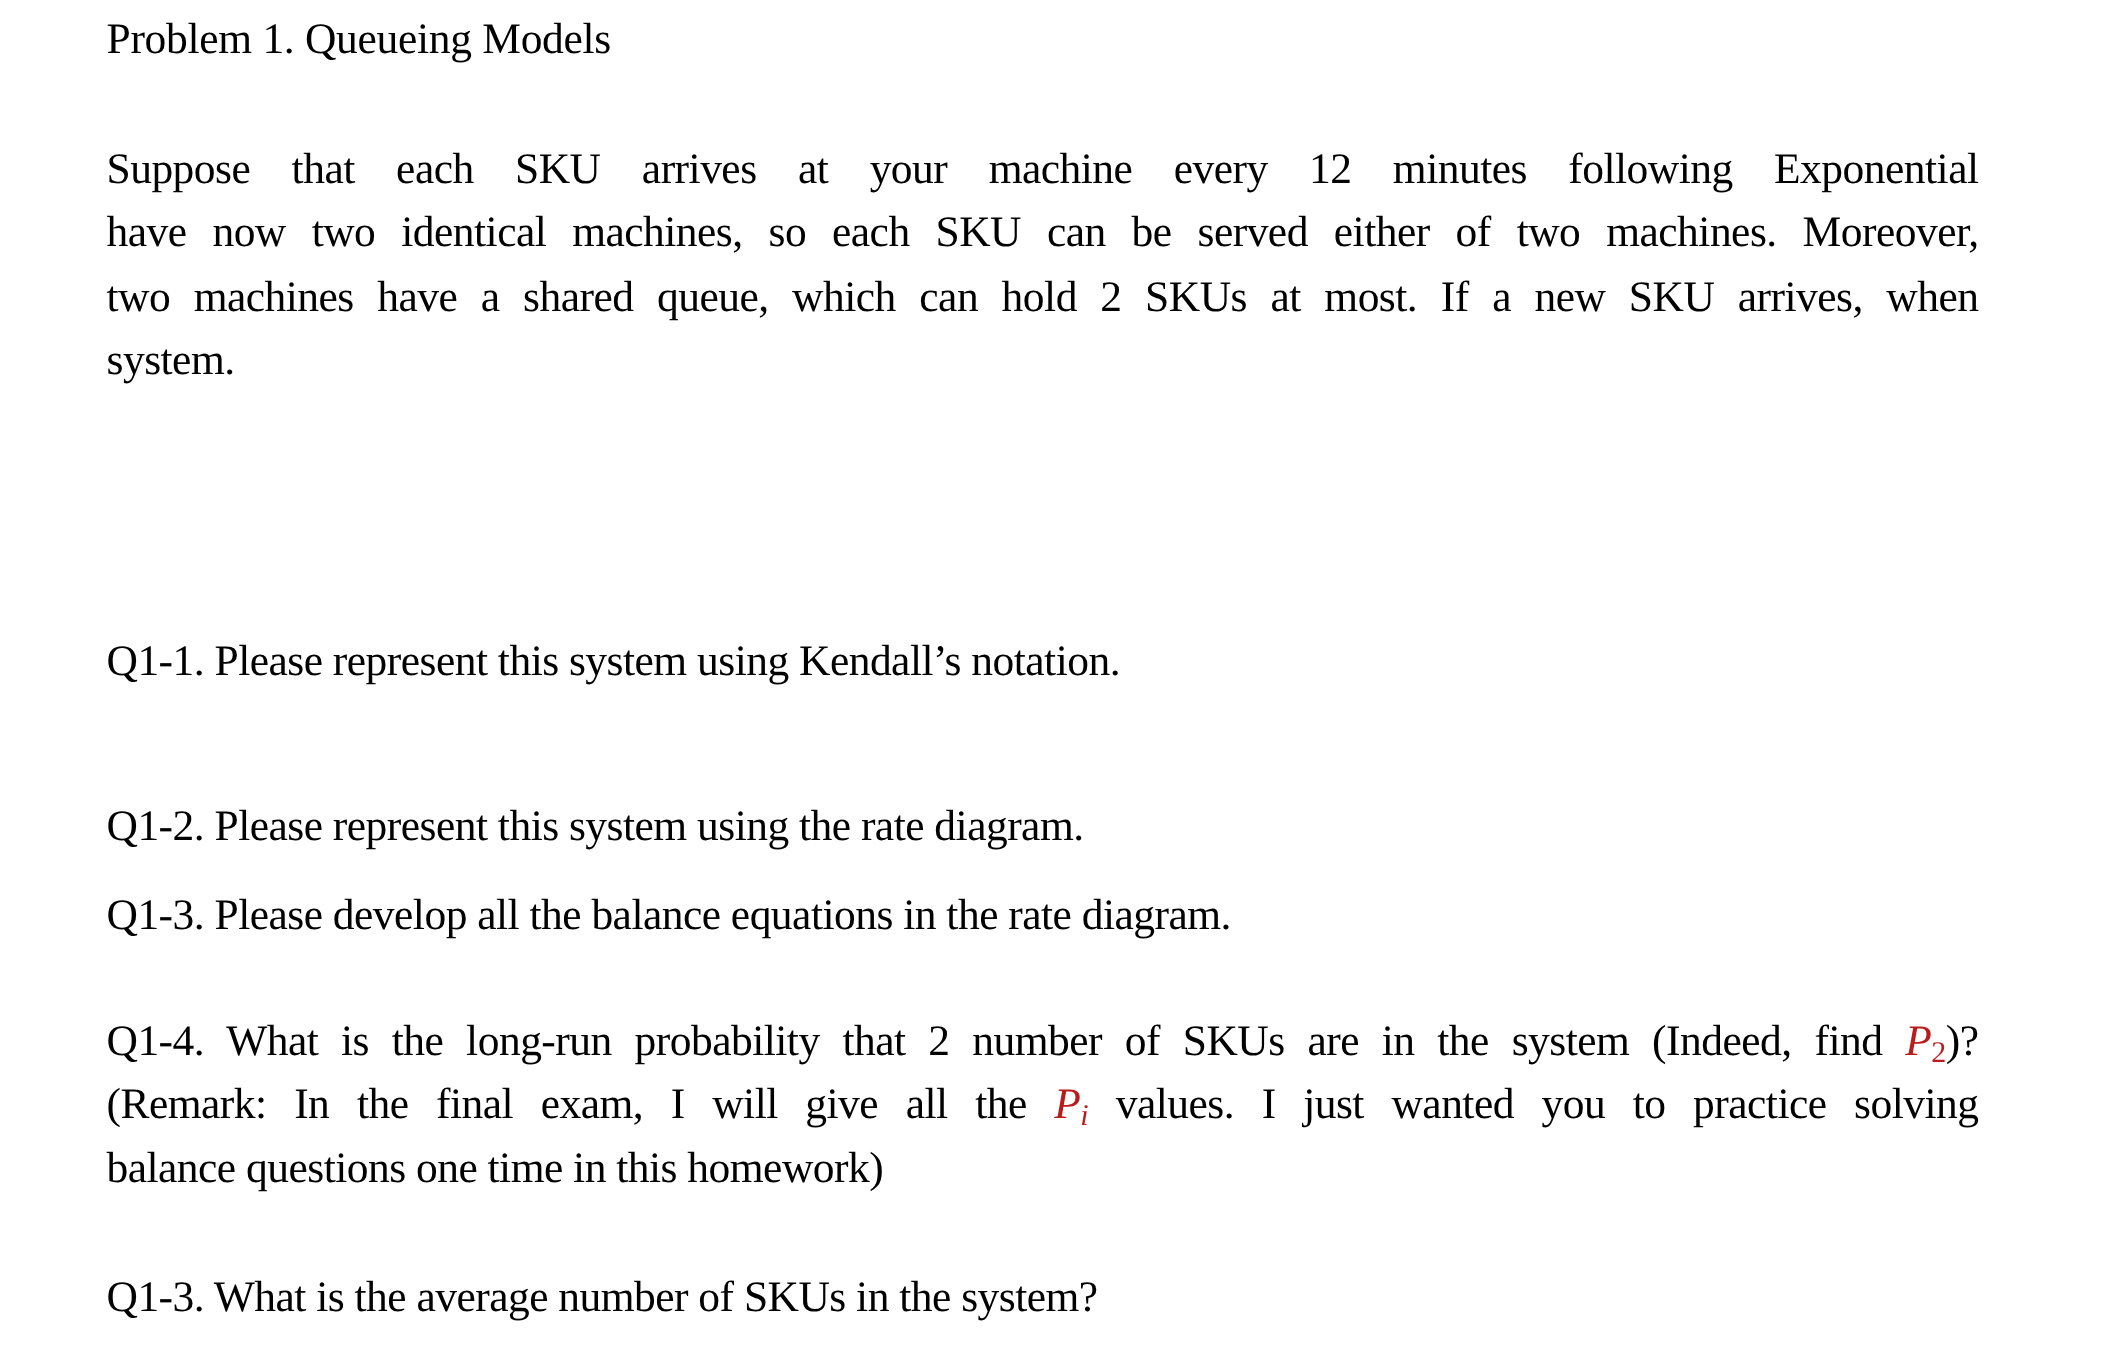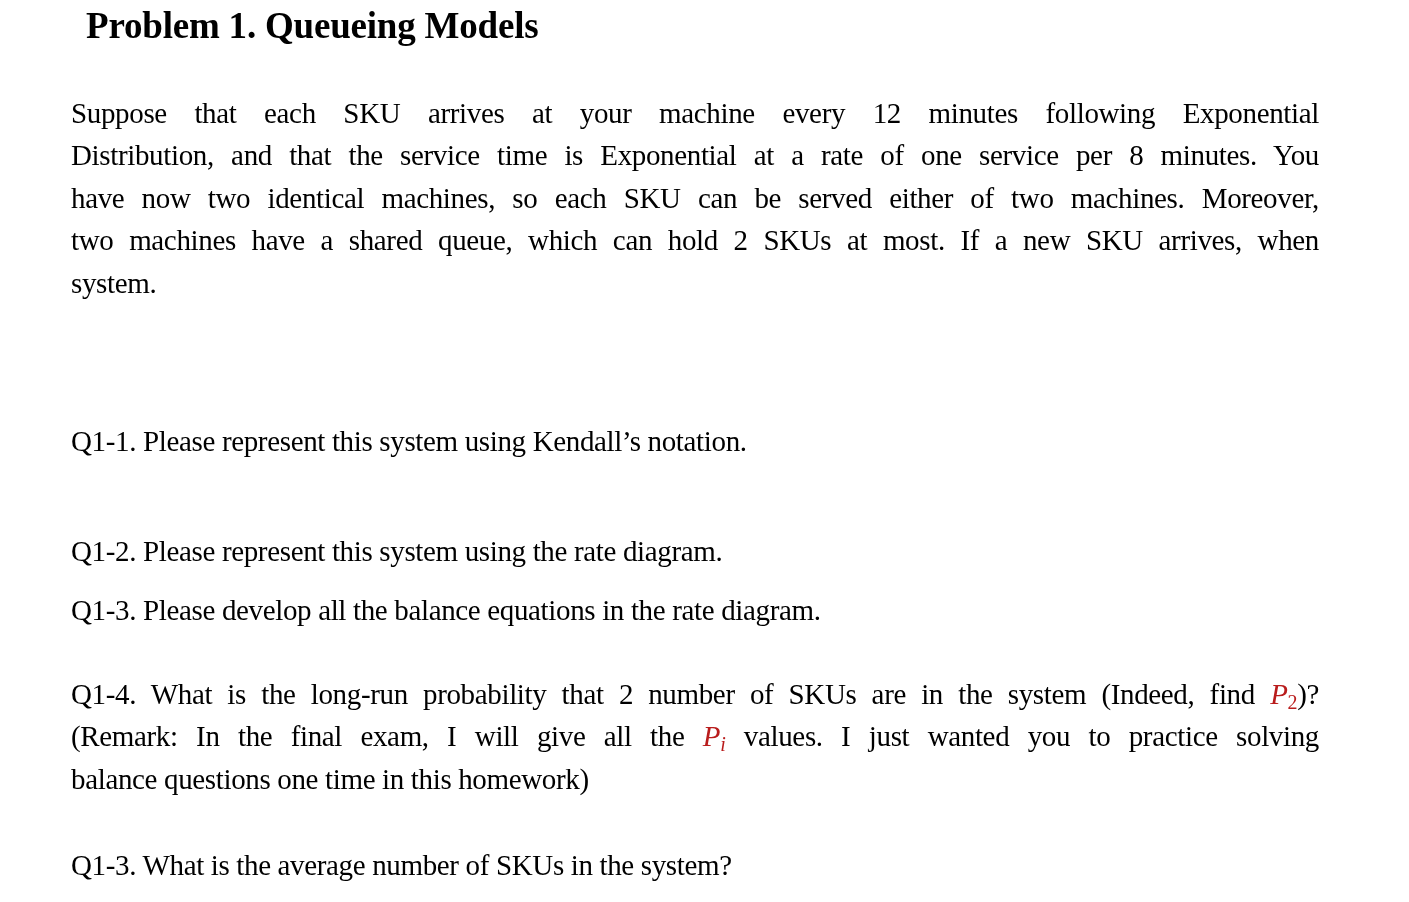--- a/index.html
+++ b/index.html
@@ -16,24 +16,24 @@
       color: #000000;
     }
     .page {
       position: absolute;
       left: 71px;
       top: 0;
       width: 1248px;
     }
     .title {
       position: absolute;
-      left: 15px;
+      left: 0;
       top: 8px;
-      font-size: 37px;
-      font-weight: bold;
+      font-size: 29px;
+      font-weight: normal;
       line-height: 36px;
       white-space: nowrap;
       letter-spacing: -0.2px;
     }
     .intro {
       position: absolute;
       left: 0;
       top: 92px;
       width: 1248px;
       font-size: 29px;
@@ -93,21 +93,20 @@
   </style>
 </head>
 <body>
 
 <div class="page">
 
   <div class="title">Problem 1. Queueing Models</div>
 
   <div class="intro">
     <span class="line">Suppose that each SKU arrives at your machine every 12 minutes following Exponential</span>
-    <span class="line">Distribution, and that the service time is Exponential at a rate of one service per 8 minutes. You</span>
     <span class="line">have now two identical machines, so each SKU can be served either of two machines. Moreover,</span>
     <span class="line">two machines have a shared queue, which can hold 2 SKUs at most. If a new SKU arrives, when</span>
     <span class="line last">system.</span>
   </div>
 
   <div class="question q1">Q1-1. Please represent this system using Kendall’s notation.</div>
 
   <div class="question q2">Q1-2. Please represent this system using the rate diagram.</div>
 
   <div class="question q3">Q1-3. Please develop all the balance equations in the rate diagram.</div>

